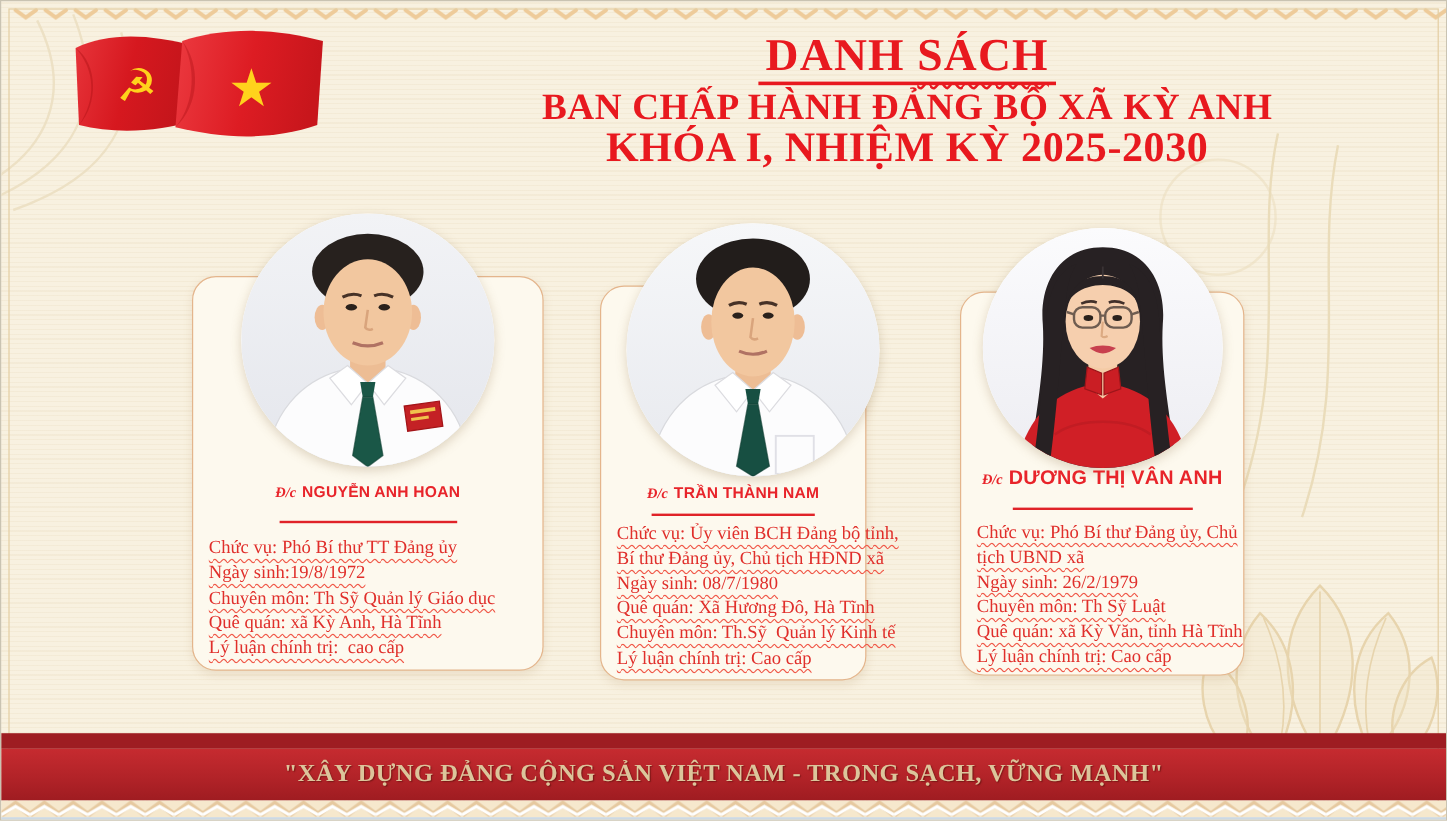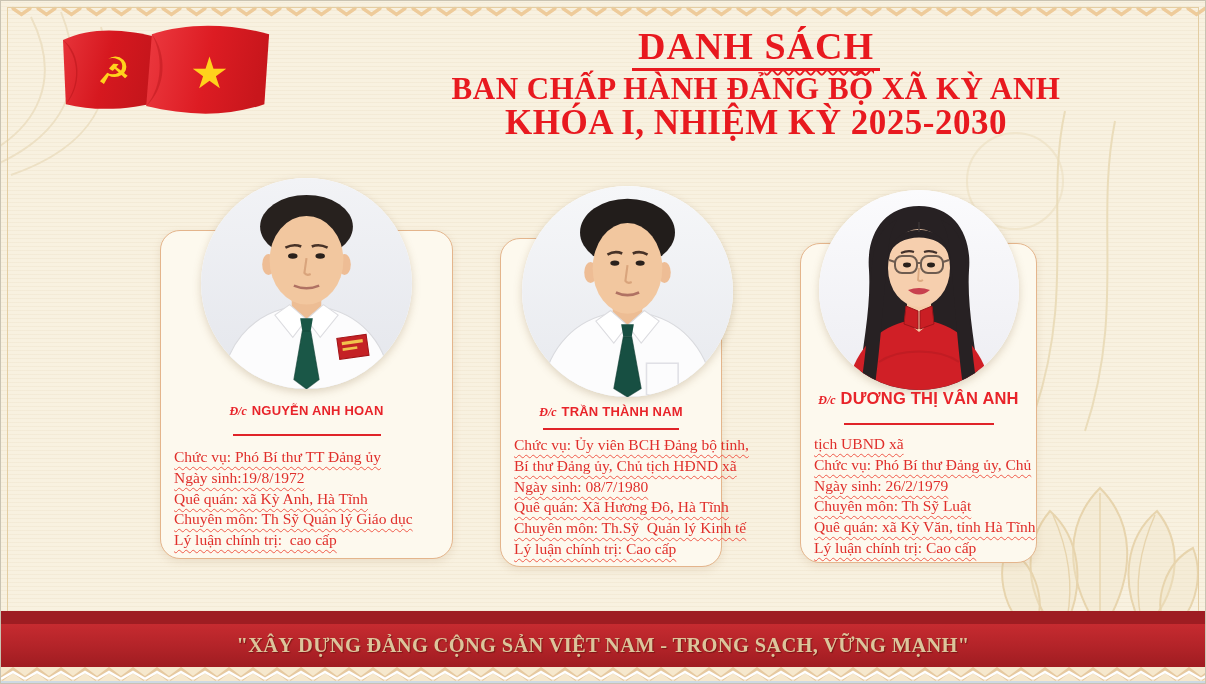--- a/index.html
+++ b/index.html
@@ -188,22 +188,22 @@
         </g>
       </svg>
     </div>
     <div class="name-row">
       <span class="prefix">Đ/c</span><span class="pname">NGUYỄN ANH HOAN</span>
     </div>
     <div class="name-underline"></div>
     <div class="details">
       <div class="line">Chức vụ: Phó Bí thư TT Đảng ủy</div>
       <div class="line">Ngày sinh:19/8/1972</div>
+      <div class="line">Chuyên môn: Th Sỹ Quản lý Giáo dục</div>
       <div class="line">Quê quán: xã Kỳ Anh, Hà Tĩnh</div>
-      <div class="line">Chuyên môn: Th Sỹ Quản lý Giáo dục</div>
       <div class="line">Lý luận chính trị:  cao cấp</div>
     </div>
   </div>
 
   <div class="card card-2">
     <div class="photo photo-2">
       <svg viewBox="0 0 200 200">
         <defs>
             <linearGradient id="bgm2" x1="0" y1="0" x2="0" y2="1">
               <stop offset="0" stop-color="#f6f7f9"></stop>
@@ -279,22 +279,22 @@
         <ellipse cx="112" cy="75" rx="4" ry="2.4" fill="#2a211c"></ellipse>
         <path d="M100,78 L99,90 Q101,92 104,90" stroke="#dcaa82" stroke-width="1.8" fill="none"></path>
         <path d="M89,100 Q100,96 111,100 Q100,109 89,100 Z" fill="#c8404e"></path>
       </svg>
     </div>
     <div class="name-row">
       <span class="prefix">Đ/c</span><span class="pname">DƯƠNG THỊ VÂN ANH</span>
     </div>
     <div class="name-underline"></div>
     <div class="details">
+      <div class="line">Chức vụ: Phó Bí thư Đảng ủy, Chủ</div>
       <div class="line">tịch UBND xã</div>
-      <div class="line">Chức vụ: Phó Bí thư Đảng ủy, Chủ</div>
       <div class="line">Ngày sinh: 26/2/1979</div>
       <div class="line">Chuyên môn: Th Sỹ Luật</div>
       <div class="line">Quê quán: xã Kỳ Văn, tỉnh Hà Tĩnh</div>
       <div class="line">Lý luận chính trị: Cao cấp</div>
     </div>
   </div>
 
   <div class="band-dark"></div>
   <div class="band-red">
     <span class="slogan">"XÂY DỰNG ĐẢNG CỘNG SẢN VIỆT NAM - TRONG SẠCH, VỮNG MẠNH"</span>

